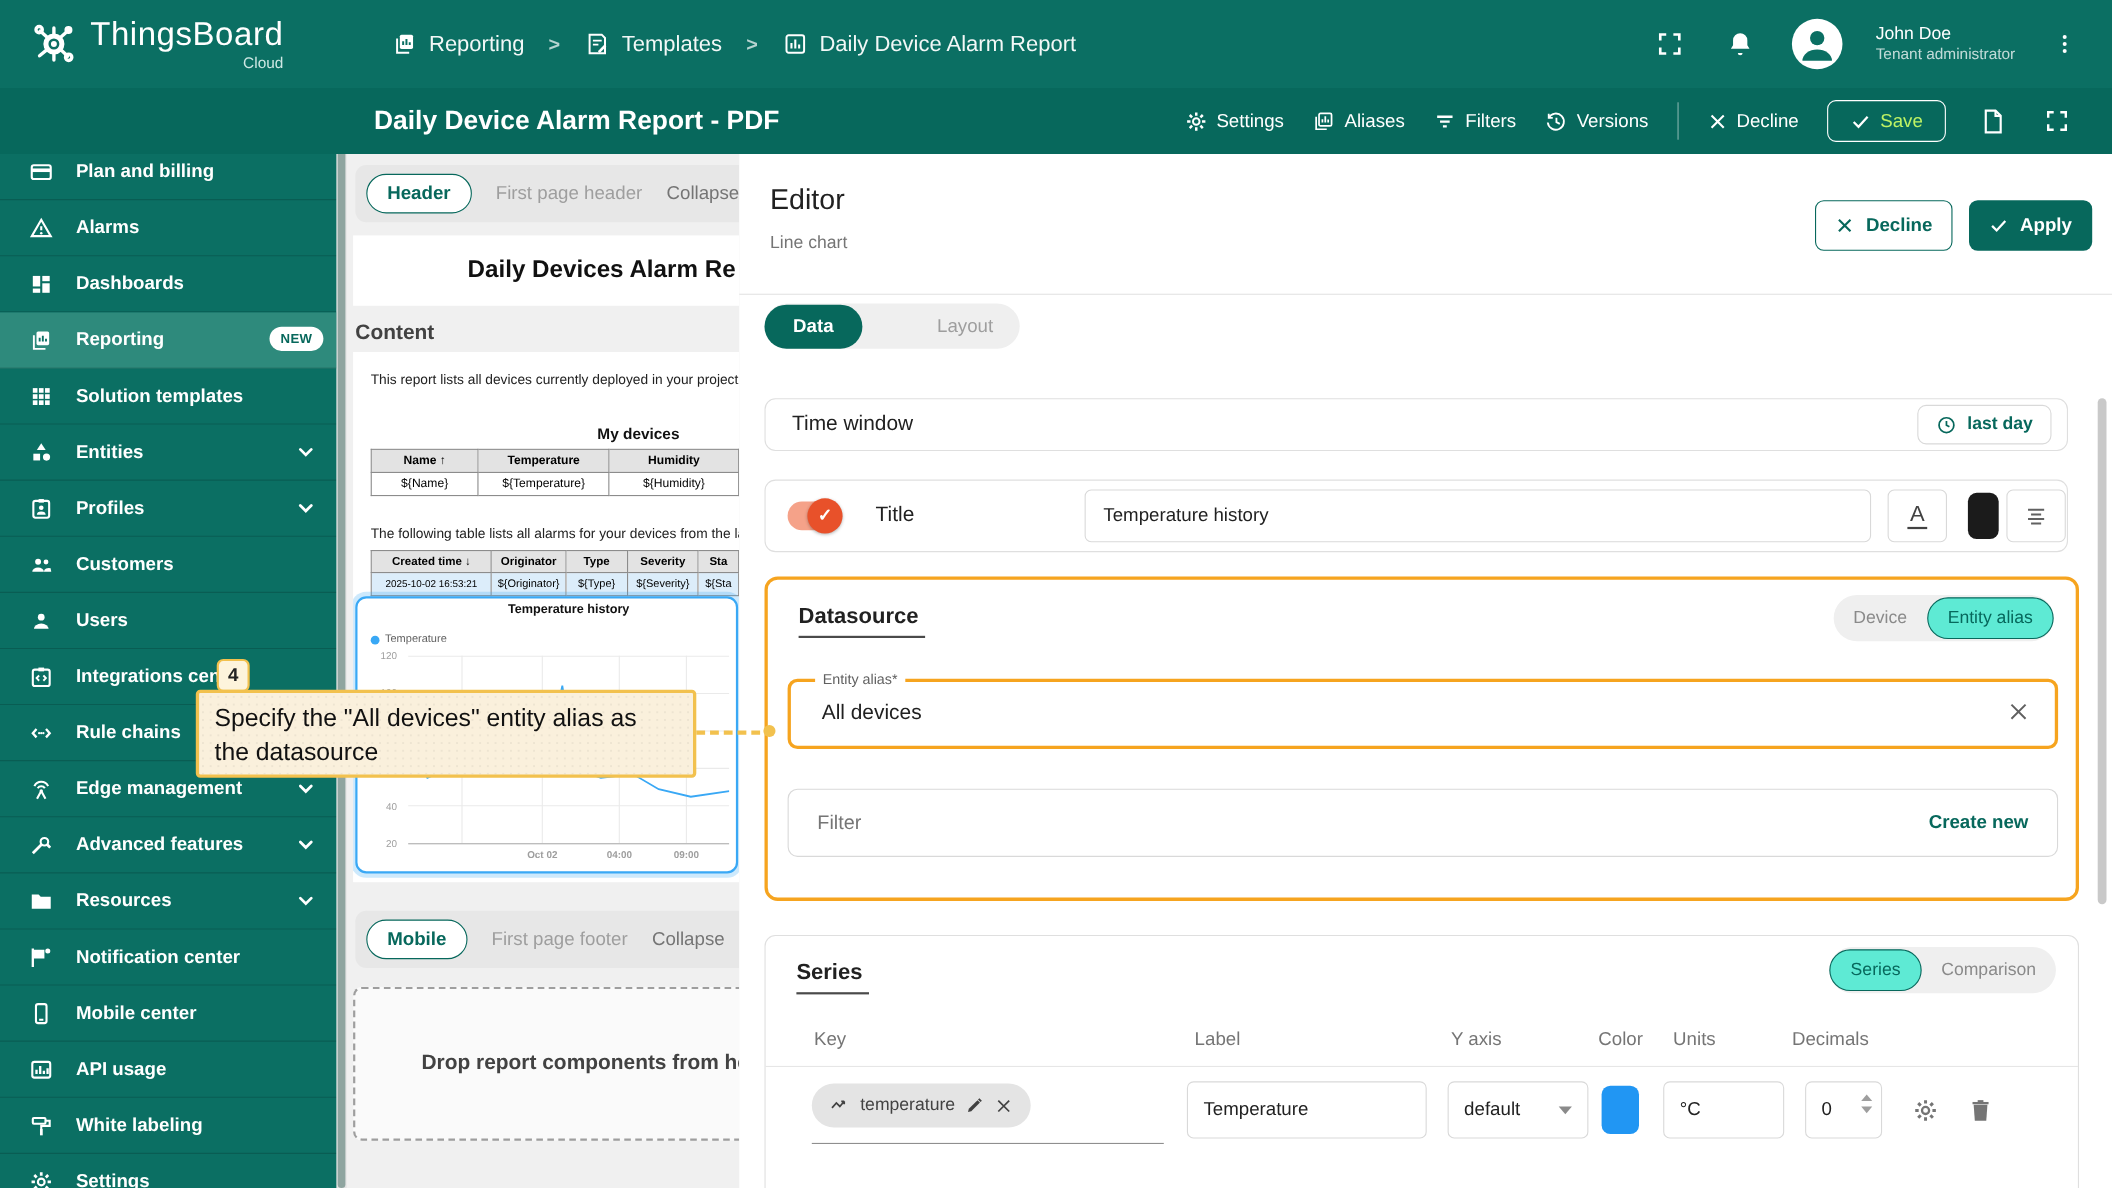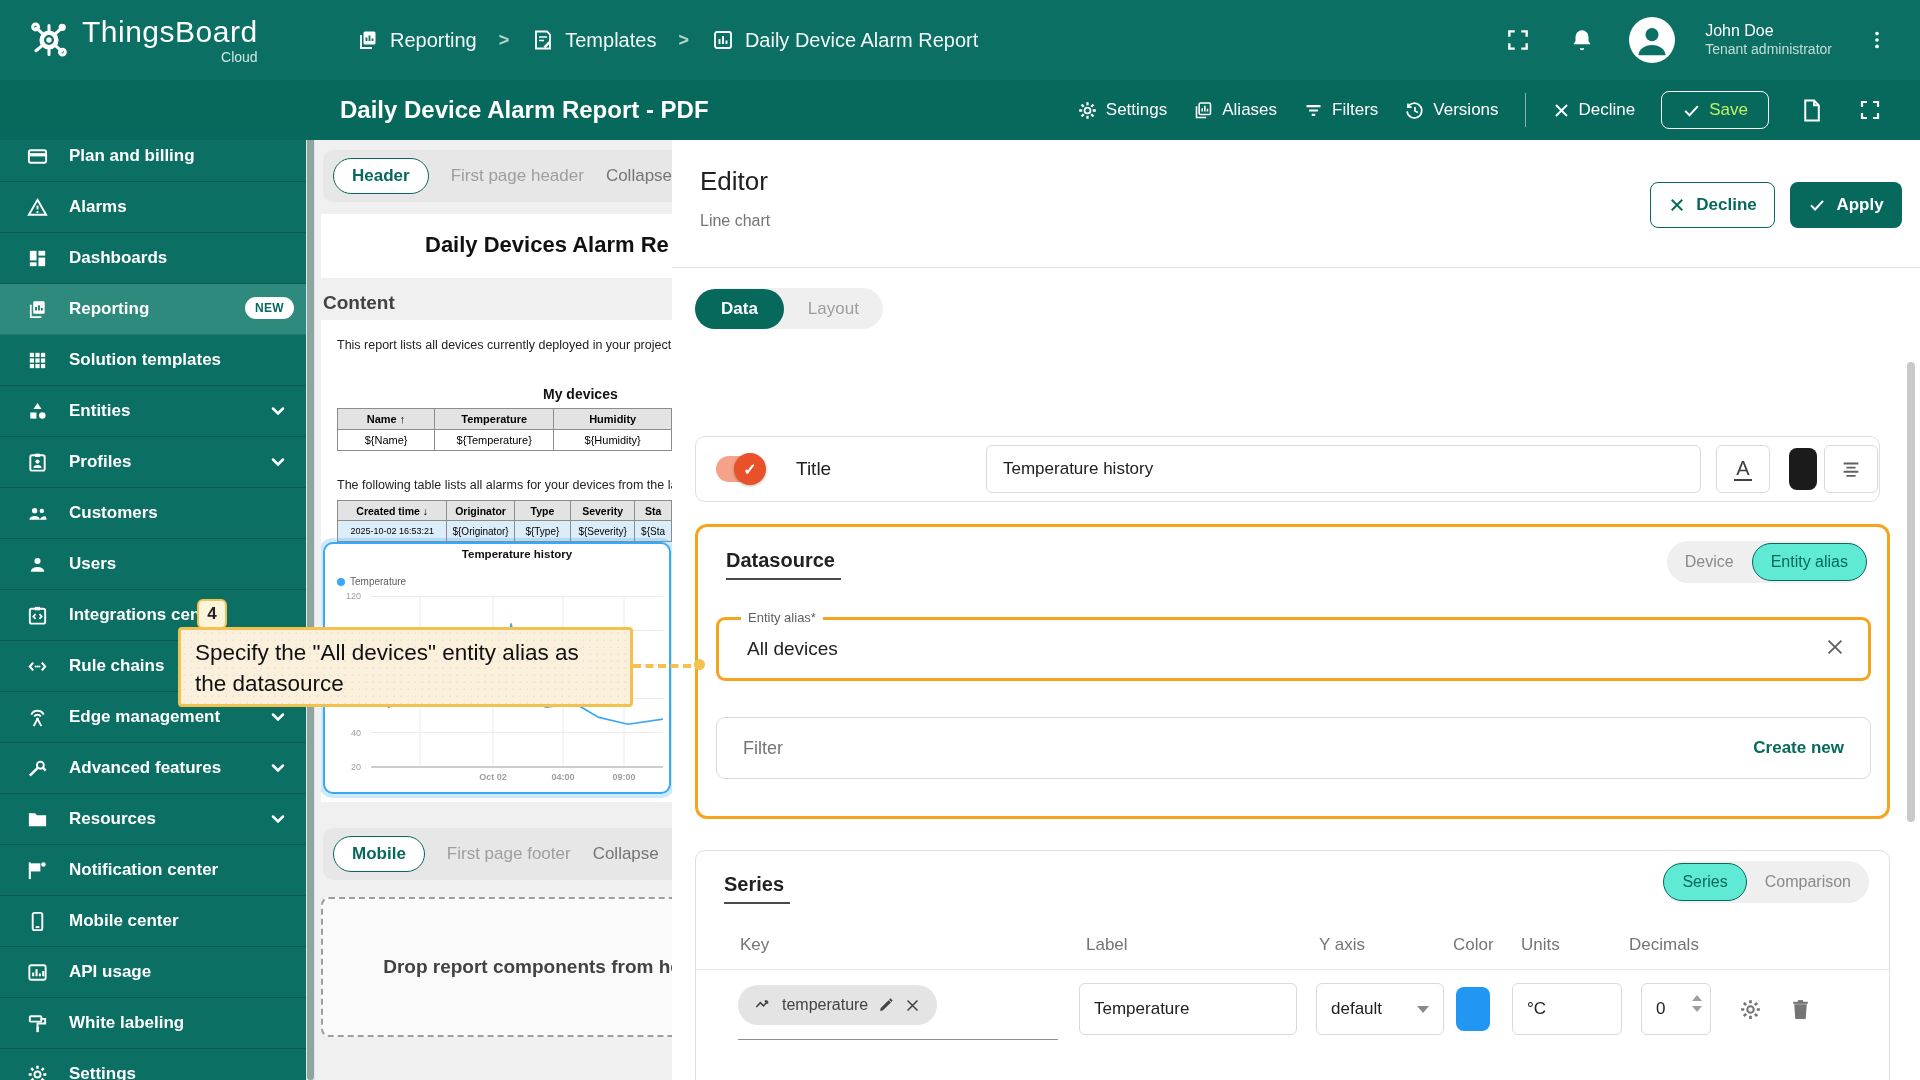--- a/index.html
+++ b/index.html
@@ -86,21 +86,21 @@
   
   .editor { position:absolute; left:672px; top:140px; width:1248px; height:940px; background:#FFFFFF; z-index:2; }
   .ed-title { position:absolute; left:28px; top:26px; font-size:26px; color:#212121; }
   .ed-sub { position:absolute; left:28px; top:72px; font-size:16px; color:#757575; }
   .ed-decline { position:absolute; left:978px; top:42px; width:125px; height:46px; border:1px solid #07685C; border-radius:8px;
     background:#fff; color:#07685C; font-size:17px; font-weight:700; font-family:inherit; display:flex; align-items:center; justify-content:center; gap:10px; cursor:pointer; }
   .ed-apply { position:absolute; left:1118px; top:42px; width:112px; height:46px; border:none; border-radius:8px;
     background:#07685C; color:#fff; font-size:17px; font-weight:700; font-family:inherit; display:flex; align-items:center; justify-content:center; gap:10px; cursor:pointer; }
   .ed-divider { position:absolute; left:0; top:127px; width:100%; height:1px; background:#E3E3E3; }
   .seg { position:absolute; display:flex; align-items:center; background:#EFEFEF; border-radius:22px; }
-  .seg-tabs { left:23px; top:148px; height:41px; }
+  .seg-tabs { left:23px; top:136px; height:41px;gap:44px; }
   .seg-on { background:#07685C; color:#fff; font-weight:700; font-size:17px; border-radius:22px; padding:10px 26px; border:none; font-family:inherit; cursor:pointer; }
   .seg-off { color:#9E9E9E; font-size:17px; padding:10px 24px; background:none; border:none; font-family:inherit; cursor:pointer; }
   .card { position:absolute; left:23px; width:1185px; background:#fff; border:1px solid #DFDFDF; border-radius:10px; }
   .tw-card { top:222px; height:48px; display:flex; align-items:center; padding:0 14px 0 24px; }
   .tw-label { font-size:19px; color:#212121; }
   .tw-btn { margin-left:auto; display:flex; align-items:center; gap:9px; border:1px solid #D9D9D9; border-radius:8px; height:36px; padding:0 16px;
     background:#fff; color:#07685C; font-size:16px; font-weight:700; font-family:inherit; cursor:pointer; }
   .title-card { top:296px; height:66px; display:flex; align-items:center; padding:0 8px 0 20px; }
   .switch { width:48px; height:26px; border-radius:13px; background:#F5A289; position:relative; flex:none; cursor:pointer; }
   .switch .knob { position:absolute; right:-2px; top:-3px; width:32px; height:32px; border-radius:50%; background:#E8512A;
@@ -593,20 +593,30 @@
         </svg>
       <span>Apply</span>
     </button>
     <div class="ed-divider"></div>
 
     <div class="seg seg-tabs">
       <button class="seg-on">Data</button>
       <button class="seg-off">Layout</button>
     </div>
 
+    <div class="card tw-card">
+      <span class="tw-label">Time window</span>
+      <button class="tw-btn">
+        <svg width="19" height="19" viewBox="0 0 24 24">
+            <circle cx="12" cy="12" r="8.5" fill="none" stroke="#07685C" stroke-width="2"></circle>
+            <path d="M12 7.2 V12 L15.4 13.8" stroke="#07685C" stroke-width="2" fill="none"></path>
+          </svg>
+        <span>last day</span>
+      </button>
+    </div>
 
     <div class="card title-card">
       <div class="switch">
           <div class="knob">✓</div>
         </div>
       <span class="title-label">Title</span>
       <input class="title-input" value="Temperature history" style="">
       <button class="sq-btn" style="left:1020px;">
         <span class="a-under">A</span>
       </button>

